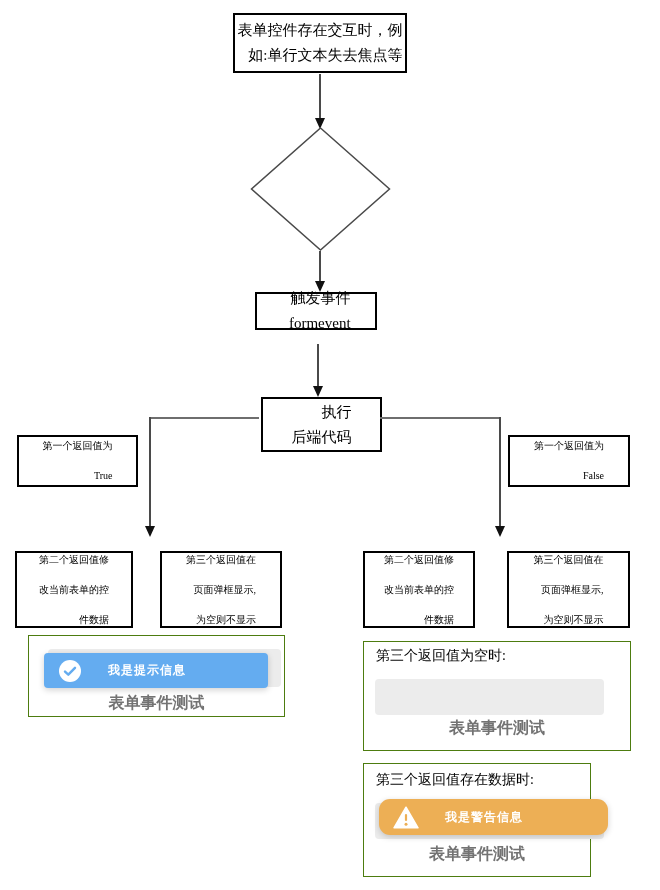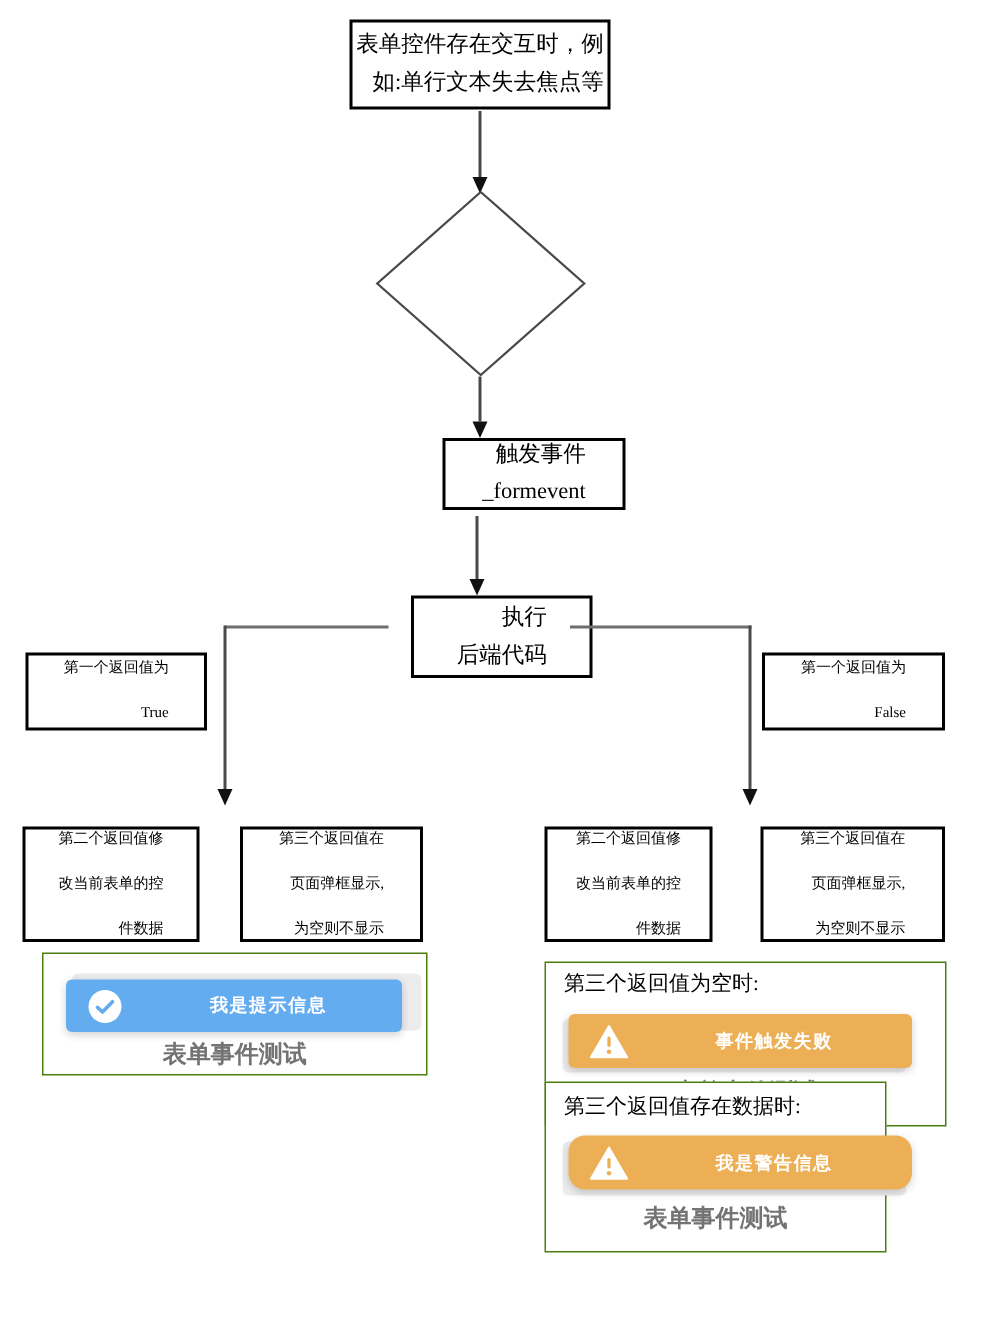--- a/index.html
+++ b/index.html
@@ -33,21 +33,20 @@
   }
   .panel-caption{
     position:absolute;left:12px;font-family:"Liberation Serif","DejaVu Serif",serif;
     font-size:14px;color:#000;white-space:pre-line;
   }
   .toast-backdrop{position:absolute;background:#ececec;border-radius:4px;}
   .toast{
     position:absolute;box-sizing:border-box;border-radius:4px;height:35px;
     display:flex;align-items:center;padding-left:14px;
     box-shadow:0 2px 6px rgba(0,0,0,0.18);
-    gap:32px;
   }
   .toast-info{background:#64ACF0;}
   .toast-warn{background:#EDAF55;height:36px;}
   .toast-text{
     color:#fff;font-size:12px;font-weight:600;margin-left:26px;letter-spacing:1px;
     font-family:"Liberation Sans","DejaVu Sans",sans-serif;
   }
   .form-title{
     position:absolute;left:0;right:0;text-align:center;font-weight:700;
     font-size:16px;color:#737373;
@@ -68,29 +67,29 @@
   <div class="vline" style="left:319px;top:74px;height:44px;"></div>
   <div class="arrowhead" style="left:315px;top:118px;"></div>
 
   <svg class="diamond-svg" width="141" height="124">
     <polygon points="70.5,1 139.5,62 70.5,123 1.5,62" fill="#ffffff" stroke="#4a4a4a" stroke-width="1.5"></polygon>
   </svg>
 
   <div class="vline" style="left:319px;top:251px;height:30px;"></div>
   <div class="arrowhead" style="left:315px;top:281px;"></div>
 
-  <div class="node" style="left:255px;top:292px;width:122px;height:48px;margin-left:40px;">
+  <div class="node" style="left:255px;top:292px;width:122px;height:38px;">
     <span class="node-text fs15">触发事件
 _formevent</span>
   </div>
 
   <div class="vline" style="left:317px;top:344px;height:42px;"></div>
   <div class="arrowhead" style="left:313px;top:386px;"></div>
 
-  <div class="node" style="left:274px;top:397px;width:121px;height:55px;">
+  <div class="node" style="left:261px;top:397px;width:121px;height:55px;">
     <span class="node-text fs15">执行
 后端代码</span>
   </div>
 
   <div class="hline" style="left:150px;top:417px;width:109px;"></div>
   <div class="vline" style="left:149px;top:417px;height:109px;"></div>
   <div class="arrowhead" style="left:145px;top:526px;"></div>
 
   <div class="hline" style="left:380px;top:417px;width:121px;"></div>
   <div class="vline" style="left:499px;top:417px;height:109px;"></div>
@@ -135,32 +134,24 @@
         <path d="M7 12.6 L10.3 15.7 L17 8.8" fill="none" stroke="#64ACF0" stroke-width="2.4" stroke-linecap="round" stroke-linejoin="round"></path>
       </svg>
       <span class="toast-text">我是提示信息</span>
     </div>
     <div class="form-title" style="top:57px;">表单事件测试</div>
   </div>
 
   <div class="panel" style="left:363px;top:641px;width:268px;height:110px;">
     <div class="panel-caption" style="top:5px;">第三个返回值为空时:</div>
     <div class="toast-backdrop" style="left:11px;top:37px;width:229px;height:36px;"></div>
-    <div class="toast toast-warn" style="left:15px;top:34px;width:229px;">
-      <svg class="icon" width="26" height="23" viewBox="0 0 26 23">
-        <path d="M13 1.2 L25 21.8 L1 21.8 Z" fill="#ffffff" stroke="#ffffff" stroke-width="1.5" stroke-linejoin="round"></path>
-        <rect x="11.9" y="8" width="2.2" height="7" rx="1.1" fill="#EDAF55"></rect>
-        <circle cx="13" cy="18.2" r="1.5" fill="#EDAF55"></circle>
-      </svg>
-      <span class="toast-text">事件触发失败</span>
-    </div>
     <div class="form-title" style="top:76px;">表单事件测试</div>
   </div>
 
-  <div class="panel" style="left:363px;top:721px;width:228px;height:114px;padding-left:48px;">
+  <div class="panel" style="left:363px;top:763px;width:228px;height:114px;padding-left:48px;">
     <div class="panel-caption" style="top:7px;">第三个返回值存在数据时:</div>
     <div class="toast-backdrop" style="left:11px;top:39px;width:229px;height:36px;"></div>
     <div class="toast toast-warn" style="left:15px;top:35px;width:229px;border-radius:11px;">
       <svg class="icon" width="26" height="23" viewBox="0 0 26 23">
         <path d="M13 1.2 L25 21.8 L1 21.8 Z" fill="#ffffff" stroke="#ffffff" stroke-width="1.5" stroke-linejoin="round"></path>
         <rect x="11.9" y="8" width="2.2" height="7" rx="1.1" fill="#EDAF55"></rect>
         <circle cx="13" cy="18.2" r="1.5" fill="#EDAF55"></circle>
       </svg>
       <span class="toast-text">我是警告信息</span>
     </div>

